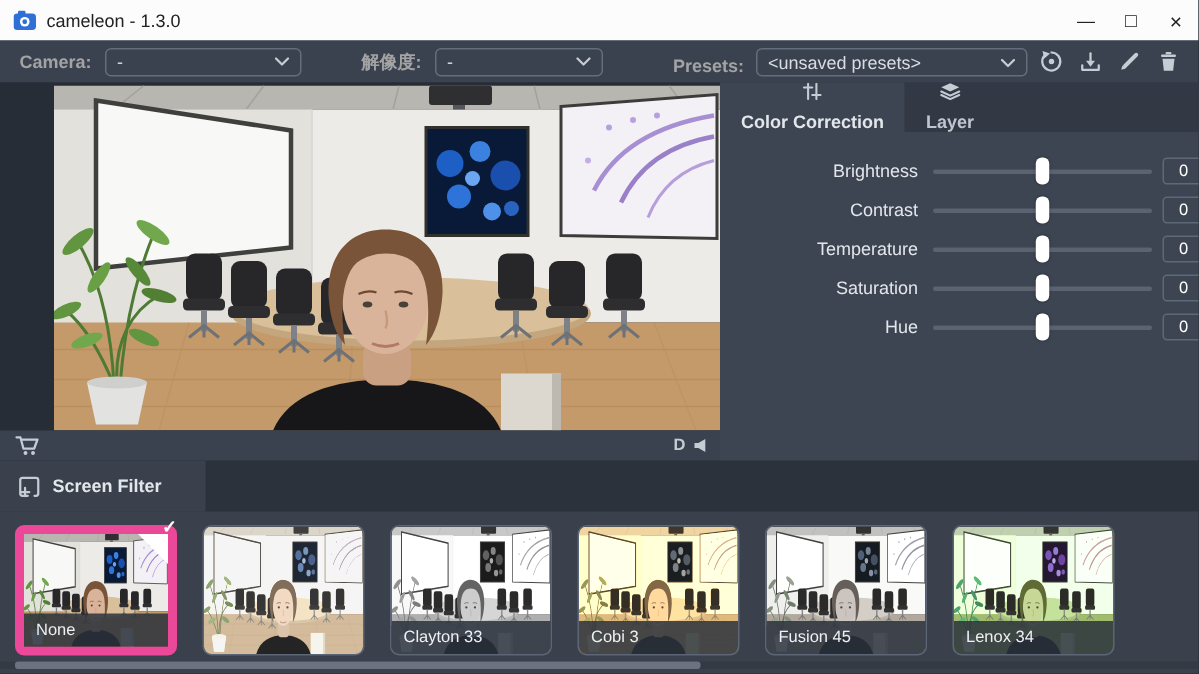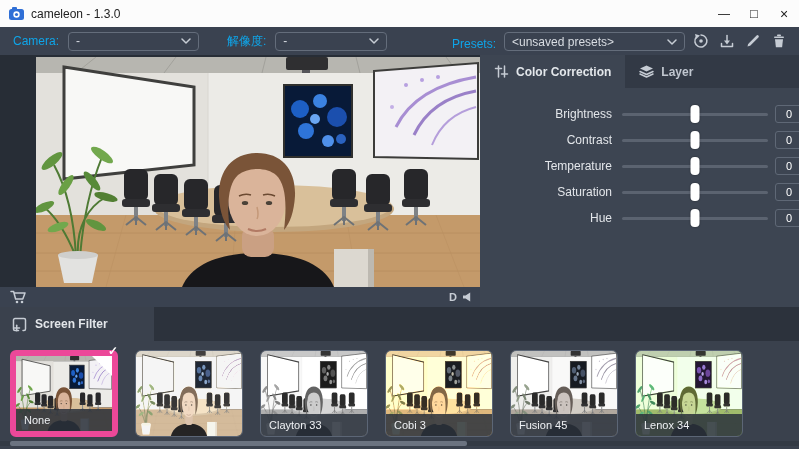--- a/index.html
+++ b/index.html
@@ -12,59 +12,59 @@
   .app-icon{width:15px;height:13px;margin-right:7px;}
   .win-title{font-size:12px;color:#222;}
   .win-controls{margin-left:auto;display:flex;height:100%;}
   .win-btn{width:30px;height:100%;display:flex;align-items:center;justify-content:center;
            font-size:12px;color:#222;cursor:default;}
   .win-btn.max{font-size:13px;}
   .win-btn.close{font-size:14px;}
 
   
   .toolbar{height:28px;background:#3a4250;display:flex;align-items:center;font-size:12px;color:#ccd2da;}
-  .tb-label{font-weight:normal;color:#0ea5e9;}
+  .tb-label{font-weight:bold;color:#a3a3a3;}
   .select{height:19px;border:1px solid #646d7b;border-radius:4px;display:flex;align-items:center;
           justify-content:space-between;padding:0 7px;box-sizing:border-box;color:#d9dde3;background:transparent;}
   .sel-cam{width:131px;margin-left:9px;}
   .sel-res{width:112px;margin-left:9px;}
   .sel-preset{width:181px;margin-left:8px;}
   .tb-left{display:flex;align-items:center;margin-left:13px;}
-  .lbl-res{margin-left:28px;}
+  .lbl-res{margin-left:40px;}
   .tb-right{display:flex;align-items:flex-end;margin-left:auto;margin-right:10px;}
   .icon-btn{width:20px;height:20px;display:flex;align-items:center;justify-content:center;margin-left:6px;}
 
   
   .main{height:252px;display:flex;}
   .preview-pane{width:480px;background:#272d36;position:relative;flex:none;}
   .photo{position:absolute;left:36px;top:2px;width:444px;height:230px;}
   .photo svg{width:100%;height:100%;display:block;}
   .preview-status{position:absolute;left:0;top:232px;width:480px;height:20px;background:#3a4250;
                   display:flex;align-items:center;padding:0 8px;box-sizing:border-box;}
   .status-right{margin-left:auto;display:flex;align-items:center;gap:5px;}
   .d-glyph{font-size:11px;font-weight:bold;color:#c6ccd4;line-height:1;}
 
   .right-panel{flex:1;background:#3d4552;position:relative;}
   .tabs{height:33px;background:#323945;display:flex;}
-  .tab{display:flex;align-items:center;gap:7px;padding:0 14px;font-size:12px;font-weight:bold;color:#c0c6cf;}
+  .tab{display:flex;align-items:center;gap:7px;padding:0 14px;font-size:12px;font-weight:bold;color:#c0c6cf;flex-direction:column;}
   .tab.active{background:#3d4552;color:#e3e7eb;}
   .sliders{padding-top:13px;}
   .srow{height:26px;display:flex;align-items:center;margin-left:44px;}
   .slabel{width:88px;text-align:right;font-size:12px;color:#e3e6ea;margin-right:10px;flex:none;}
   .track{width:146px;height:3px;background:#5b6370;border-radius:2px;position:relative;flex:none;}
   .handle{position:absolute;left:50%;top:50%;transform:translate(-50%,-50%);width:9px;height:18px;
           background:#ffffff;border-radius:4px;box-shadow:0 0 2px rgba(0,0,0,.4);}
   .vbox{margin-left:7px;width:26px;height:16px;border:1px solid #5f6876;border-radius:3px;color:#fff;
         font-size:11px;display:flex;align-items:center;justify-content:center;flex:none;}
   .reset{margin-left:8px;color:#b2b9c2;font-size:14px;line-height:1;}
   .vscroll{position:absolute;right:3px;top:34px;width:4px;height:210px;background:#8b929d;border-radius:2px;}
 
   
   .band{height:34px;background:#2c323c;display:flex;}
-  .sf-tab{width:154px;background:#3a414d;display:flex;align-items:center;gap:8px;padding-left:12px;
+  .sf-tab{width:137px;background:#3a414d;display:flex;align-items:center;gap:8px;padding-left:12px;
           box-sizing:border-box;font-size:12px;font-weight:bold;color:#e3e6ea;}
   .strip{height:108px;background:#3a414d;position:relative;overflow:hidden;}
   .cards{position:absolute;left:10px;top:9px;display:flex;gap:17px;}
   .slot{position:relative;width:108px;height:87px;flex:none;}
   .card{width:108px;height:87px;border:1px solid #5c6676;border-radius:6px;overflow:hidden;
         position:relative;box-sizing:border-box;background:#1f242c;}
   .card svg{width:100%;height:100%;display:block;}
   .card.selected{border:6px solid #ec4899;}
   .clabel{position:absolute;left:0;right:0;bottom:0;height:22px;background:rgba(42,49,60,.85);
           color:#eef0f3;font-size:11px;display:flex;align-items:center;padding-left:8px;}

